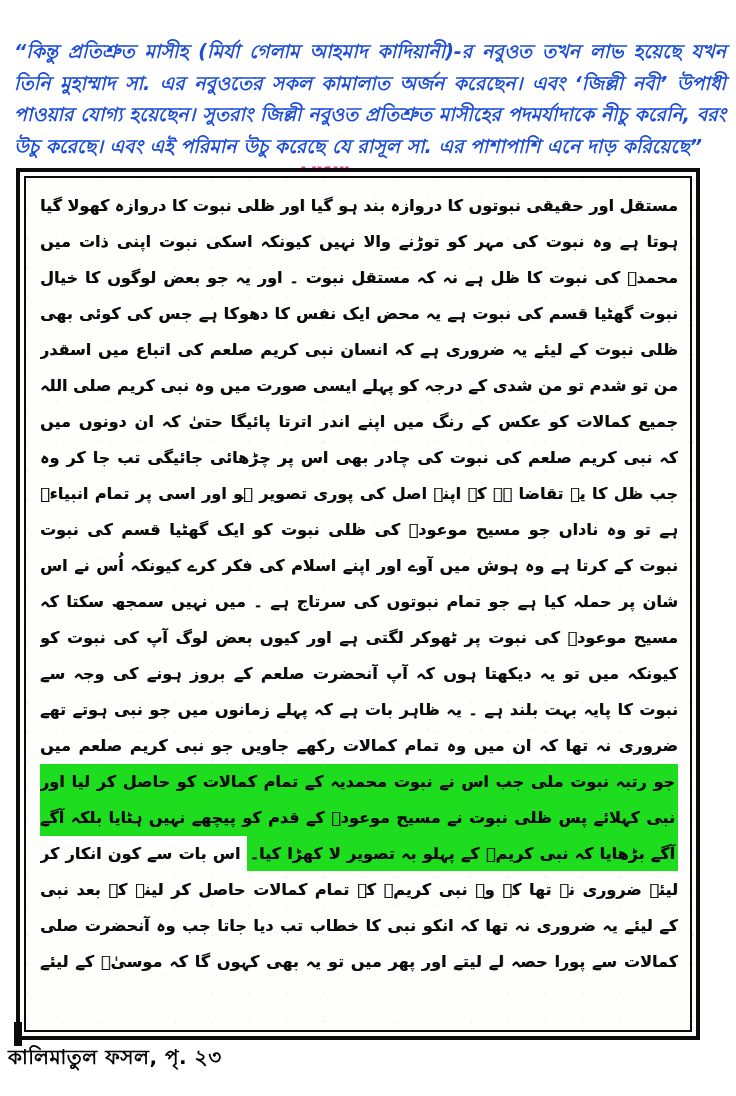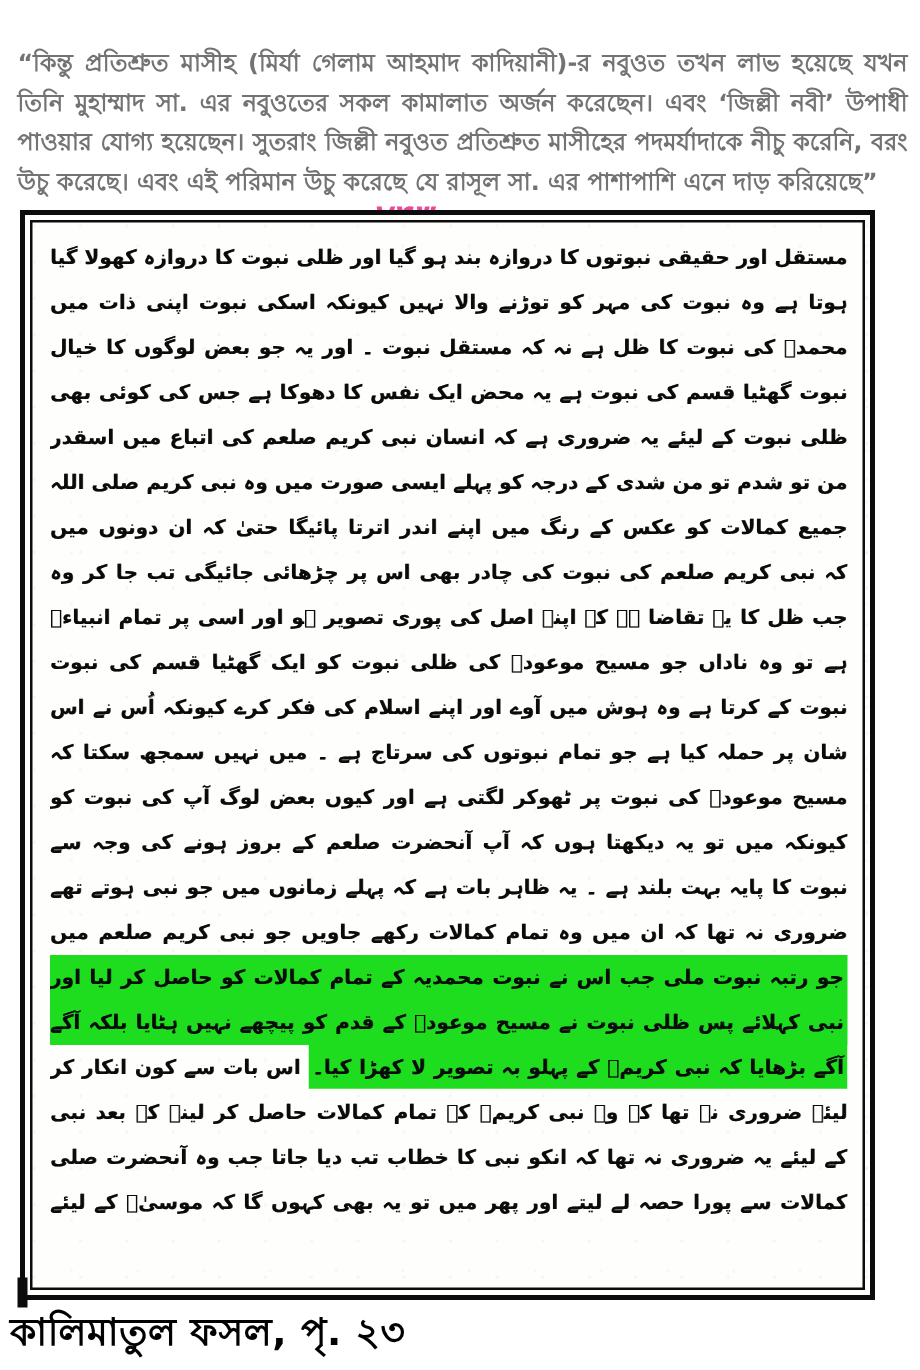--- a/index.html
+++ b/index.html
@@ -18,21 +18,22 @@
   
   .quote {
     position: absolute;
     left: 14px;
     top: 36px;
     width: 712px;
     font-size: 19px;
     line-height: 31.5px;
     font-weight: 700;
     text-align: justify;
-    color: #737373;
+    color: #1d4ed8;
+    font-style: italic;
   }
   
   .pagenum {
     position: absolute;
     left: 296px;
     top: 122px;
     font-size: 30px;
     font-weight: 700;
     font-style: italic;
     letter-spacing: -2px;
@@ -84,21 +85,21 @@
   }
   .mline.fullhl {
     background: var(--hl, #1edd1e);
   }
   .mline.fullhl .seg { background: transparent; }
   
   .caption {
     position: absolute;
     left: 8px;
     top: 1042px;
-    font-size: 30px;
+    font-size: 20px;
     font-weight: 700;
     color: #000;
     letter-spacing: 0.5px;
   }
   
   .corner-artifact {
     position: absolute;
     left: 14px;
     top: 1022px;
     width: 8px;

